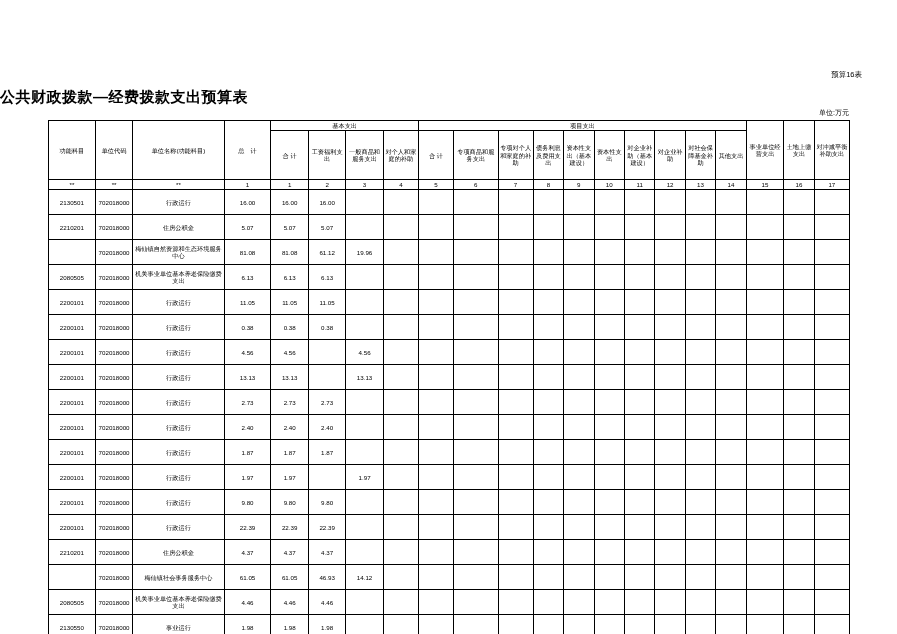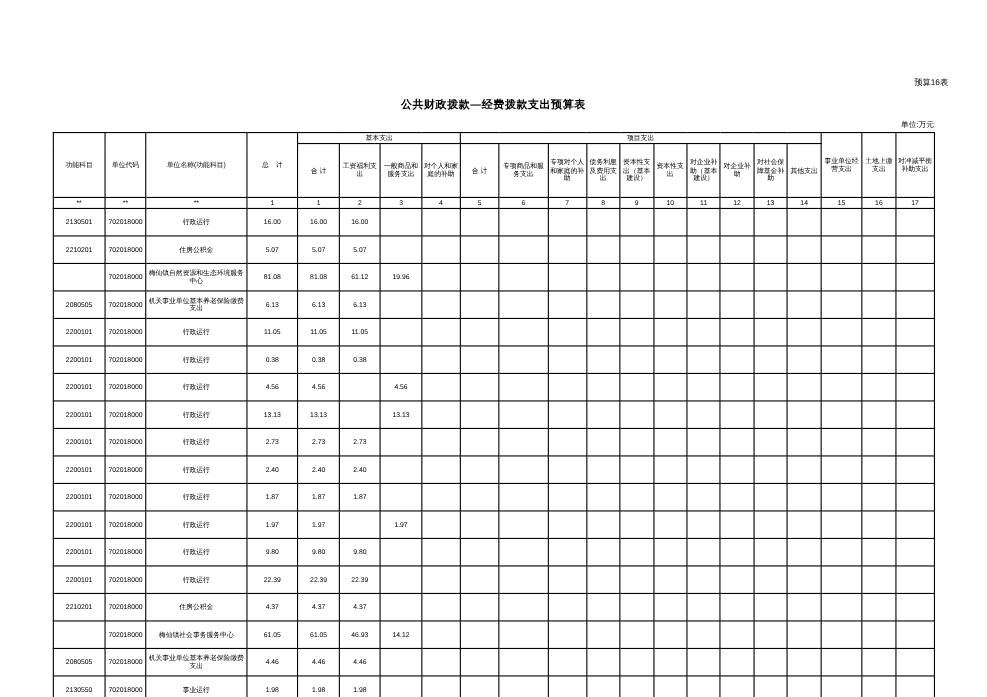--- a/index.html
+++ b/index.html
@@ -27,22 +27,22 @@
     right: 35px;
     font-size: 7.5px;
     color: #000;
     letter-spacing: 0px;
   }
   .doc-title {
     position: absolute;
     top: 88px;
     left: 0;
     width: 897px;
-    text-align: center;
-    font-size: 10px;
+    text-align: left;
+    font-size: 15px;
     font-weight: bold;
     letter-spacing: 0.5px;
   }
   .unit-label {
     position: absolute;
     top: 108px;
     right: 48px;
     font-size: 7px;
   }
   table.main {

